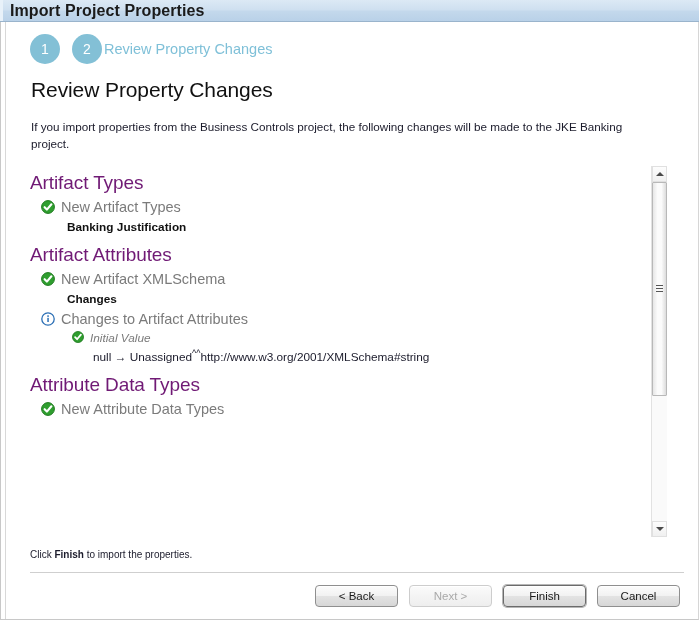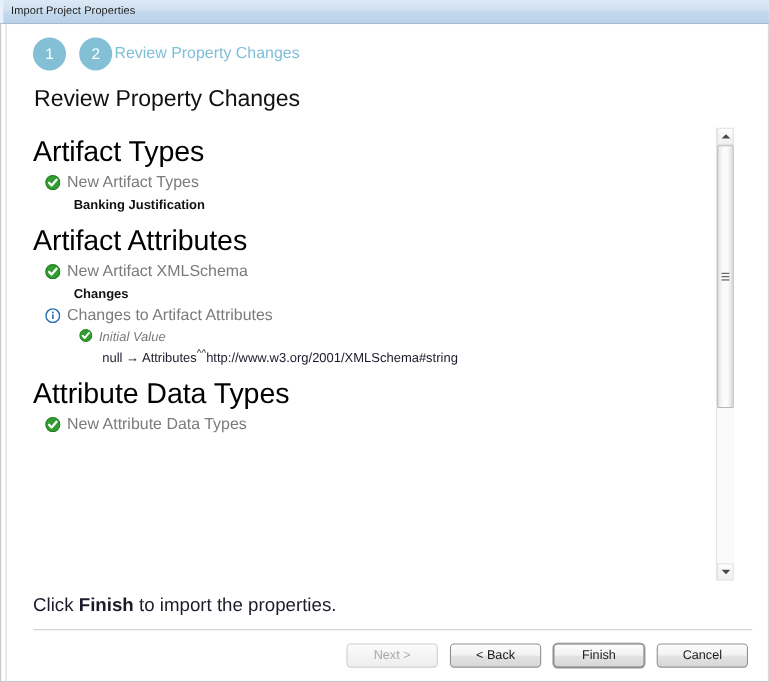--- a/index.html
+++ b/index.html
@@ -40,22 +40,22 @@
     position: relative;
   }
   .titlebar::before {
     content: "";
     position: absolute;
     left: 0; top: 0; bottom: 0;
     width: 3px;
     background: #e8f1f9;
   }
   .titlebar-text {
-    font-size: 10px;
-    font-weight: normal;
+    font-size: 16px;
+    font-weight: bold;
     color: #1a1a1a;
     letter-spacing: 0.1px;
     white-space: nowrap;
   }
 
   
   .dialog-body {
     flex: 1;
     background: #ffffff;
     box-sizing: border-box;
@@ -132,22 +132,22 @@
     min-height: 0;
   }
   .scroll-content {
     flex: 1;
     overflow: hidden;
     padding: 4px 0 0 29px;
     box-sizing: border-box;
   }
 
   .section-title {
-    font-size: 26px;
-    color: #000000;
+    font-size: 19px;
+    color: #701a75;
     font-weight: normal;
     margin: 0;
     padding: 8px 10px 2px 0;
     letter-spacing: -0.1px;
   }
   .section-title.first { padding-top: 2px; }
 
   .group-row {
     display: flex;
     align-items: center;
@@ -259,21 +259,21 @@
   .arrow-up, .arrow-down {
     width: 0; height: 0;
     border-left: 4px solid transparent;
     border-right: 4px solid transparent;
   }
   .arrow-up { border-bottom: 4px solid #4a4a4a; }
   .arrow-down { border-top: 4px solid #4a4a4a; }
 
   
   .finish-hint {
-    font-size: 17px;
+    font-size: 10px;
     color: #1b1b2b;
     padding: 12px 0 0 29px;
   }
   .finish-hint b { font-weight: bold; }
 
   .footer-sep {
     height: 1px;
     background: #cfcfcf;
     margin: 12px 14px 0 29px;
   }
@@ -328,20 +328,21 @@
       </div>
       <div class="step-gap"></div>
       <div class="step-circle">
         <span>2</span>
       </div>
       <span class="step-link">Review Property Changes</span>
     </div>
 
     <h1 class="page-title">Review Property Changes</h1>
 
+    <p class="intro">If you import properties from the Business Controls project, the following changes will be made to the JKE Banking project.</p>
 
     <div class="scroll-region">
       <div class="scroll-content">
 
         <h2 class="section-title first">Artifact Types</h2>
 
         <div class="group-row">
           <span class="icon">
             <svg width="14" height="14" viewBox="0 0 14 14">
               <circle cx="7" cy="7" r="6.4" fill="#2f9e2f" stroke="#1f7a1f" stroke-width="1"></circle>
@@ -382,21 +383,21 @@
               <circle cx="7" cy="7" r="6.4" fill="#2f9e2f" stroke="#1f7a1f" stroke-width="1"></circle>
               <path d="M3.6 7.2 L5.9 9.6 L10.4 4.3" fill="none" stroke="#ffffff" stroke-width="2.1" stroke-linecap="round" stroke-linejoin="round"></path>
             </svg>
           </span>
           <span class="sub-group-label">Initial Value</span>
         </div>
 
         <div class="value-line">
           <span>null</span>
           <span>→</span>
-          <span>Attributes</span><sup>^^</sup><span>http://www.w3.org/2001/XMLSchema#string</span>
+          <span>Unassigned</span><sup>^^</sup><span>http://www.w3.org/2001/XMLSchema#string</span>
         </div>
 
         <h2 class="section-title">Attribute Data Types</h2>
 
         <div class="group-row">
           <span class="icon">
             <svg width="14" height="14" viewBox="0 0 14 14">
               <circle cx="7" cy="7" r="6.4" fill="#2f9e2f" stroke="#1f7a1f" stroke-width="1"></circle>
               <path d="M3.6 7.2 L5.9 9.6 L10.4 4.3" fill="none" stroke="#ffffff" stroke-width="2.1" stroke-linecap="round" stroke-linejoin="round"></path>
             </svg>
@@ -425,20 +426,20 @@
       </div>
     </div>
 
     <div class="finish-hint">
       <span>Click </span><b>Finish</b><span> to import the properties.</span>
     </div>
 
     <div class="footer-sep"></div>
 
     <div class="footer">
+      <button class="btn">&lt; Back</button>
       <button class="btn disabled">Next &gt;</button>
-      <button class="btn">&lt; Back</button>
       <button class="btn default">Finish</button>
       <button class="btn">Cancel</button>
     </div>
 
   </div>
 </div>
 
 </body></html>

